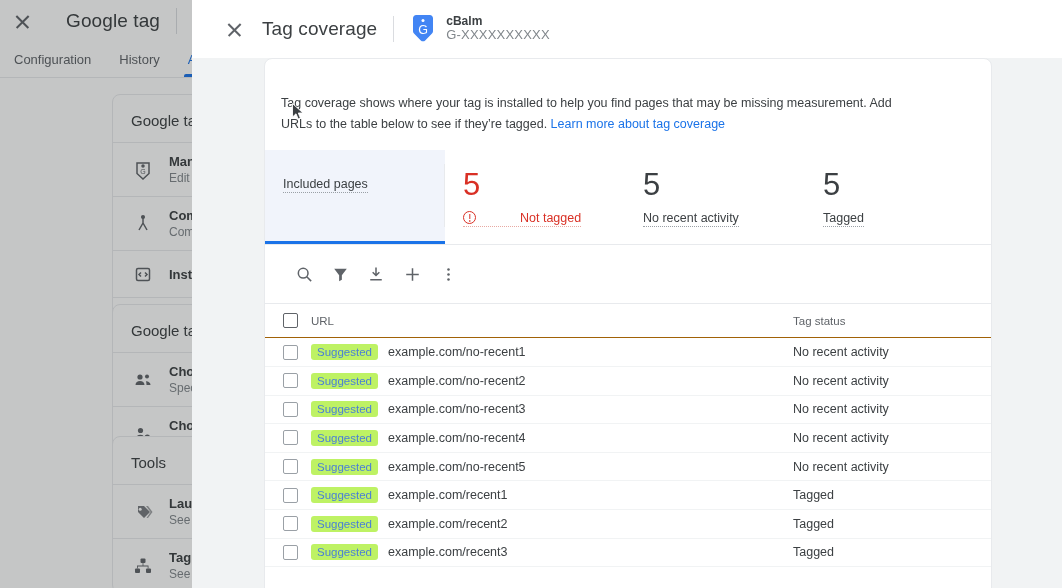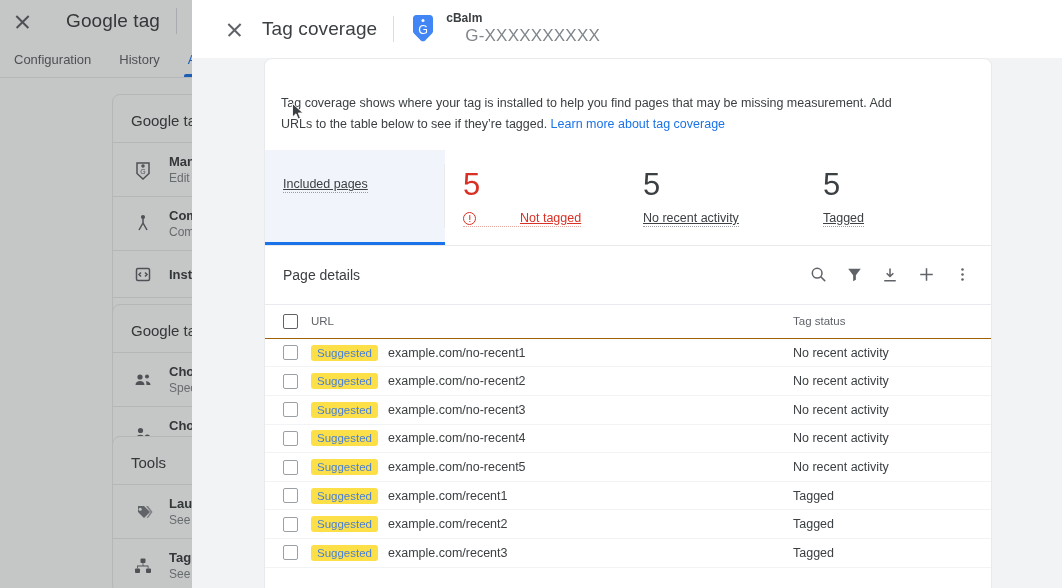--- a/index.html
+++ b/index.html
@@ -38,21 +38,21 @@
   }
   .bg-sep {
     width: 1px; height: 26px; background: #dadce0; margin: 0 16px;
   }
   .tag-logo {
     width: 26px; height: 30px; position: relative; flex: 0 0 auto;
   }
   .tag-logo svg { display: block; }
   .prop-block { margin-left: 10px; line-height: 1.15; }
   .prop-name { font-size: 12px; color: #3c4043; font-weight: bold; }
-  .prop-id { font-size: 17px; color: #80868b; letter-spacing: .2px; margin-left: 19px; }
+  .prop-id { font-size: 13px; color: #80868b; letter-spacing: .2px; }
 
   .bg-tabs {
     position: absolute; top: 42px; left: 0; width: 1062px; height: 36px;
     background: #ffffff; display: flex; align-items: flex-end;
     border-bottom: 1px solid #e8eaed;
   }
   .bg-tab {
     font-size: 13px; color: #5f6368; padding: 0 14px 10px 14px;
     white-space: nowrap;
   }
@@ -138,24 +138,23 @@
   .sum-cell.active::after {
     content: ""; position: absolute; right: 0; top: 14px; bottom: 14px;
     width: 1px; background: #e8eaed;
   }
   .sum-num {
     font-size: 31px; color: #3c4043; font-weight: 400; line-height: 1.1;
   }
   .sum-num.alert { color: #d93025; }
   .sum-lbl {
     font-size: 12.5px; color: #3c4043; margin-top: 9px;
-    display: inline-flex; align-items: center; gap: 5px;
+    display: inline-flex; align-items: flex-start; gap: 5px;
     border-bottom: 1px dotted #9aa0a6;
     padding-bottom: 1px;
-    text-decoration: underline;
   }
   .sum-lbl.alert { color: #d93025; border-bottom-color: #e8a9a3; gap: 44px; }
   .warn-ic {
     width: 13px; height: 13px; border: 1.4px solid #d93025;
     border-radius: 50%; position: relative; flex: 0 0 auto;
   }
   .warn-ic::before {
     content: ""; position: absolute; left: 50%; top: 2px;
     transform: translateX(-50%);
     width: 1.4px; height: 5px; background: #d93025;
@@ -191,21 +190,21 @@
   .c-chk { width: 46px; padding-left: 18px !important; }
   .c-url { }
   .c-sta { width: 198px; }
   .chk {
     width: 15px; height: 15px; border: 1.6px solid #9aa0a6;
     border-radius: 2px; display: block;
   }
   .chk.hdr { border-color: #5f6368; }
   .url-cell { display: flex; align-items: center; gap: 10px; }
   .chip {
-    background: #fde047; color: #4a7fd6; font-size: 11.5px;
+    background: #bef264; color: #4a7fd6; font-size: 11.5px;
     padding: 2px 6px; border-radius: 3px; white-space: nowrap;
   }
 
   .cursor {
     position: absolute; left: 292px; top: 103px;
     width: 12px; height: 18px; pointer-events: none;
   }
 </style>
 </head>
 <body>
@@ -409,21 +408,20 @@
           </div>
           <div class="sum-cell">
             <div class="sum-num">5</div>
             <div class="sum-lbl">
                 <span>Tagged</span>
               </div>
           </div>
         </div>
 
         <div class="pd-bar">
-          <div class="pd-title">Page details</div>
 
           <div class="pd-ic">
             <svg width="19" height="19" viewBox="0 0 20 20" fill="none" stroke="#5f6368" stroke-width="1.6">
               <circle cx="8.6" cy="8.6" r="5.1"></circle>
                 <path d="M12.4 12.4L17 17"></path>
             </svg>
           </div>
           <div class="pd-ic">
             <svg width="17" height="17" viewBox="0 0 20 20" fill="#5f6368">
               <path d="M2.6 3.3h14.8L11.6 11v5.2l-3.2 1.6V11L2.6 3.3z"></path>

